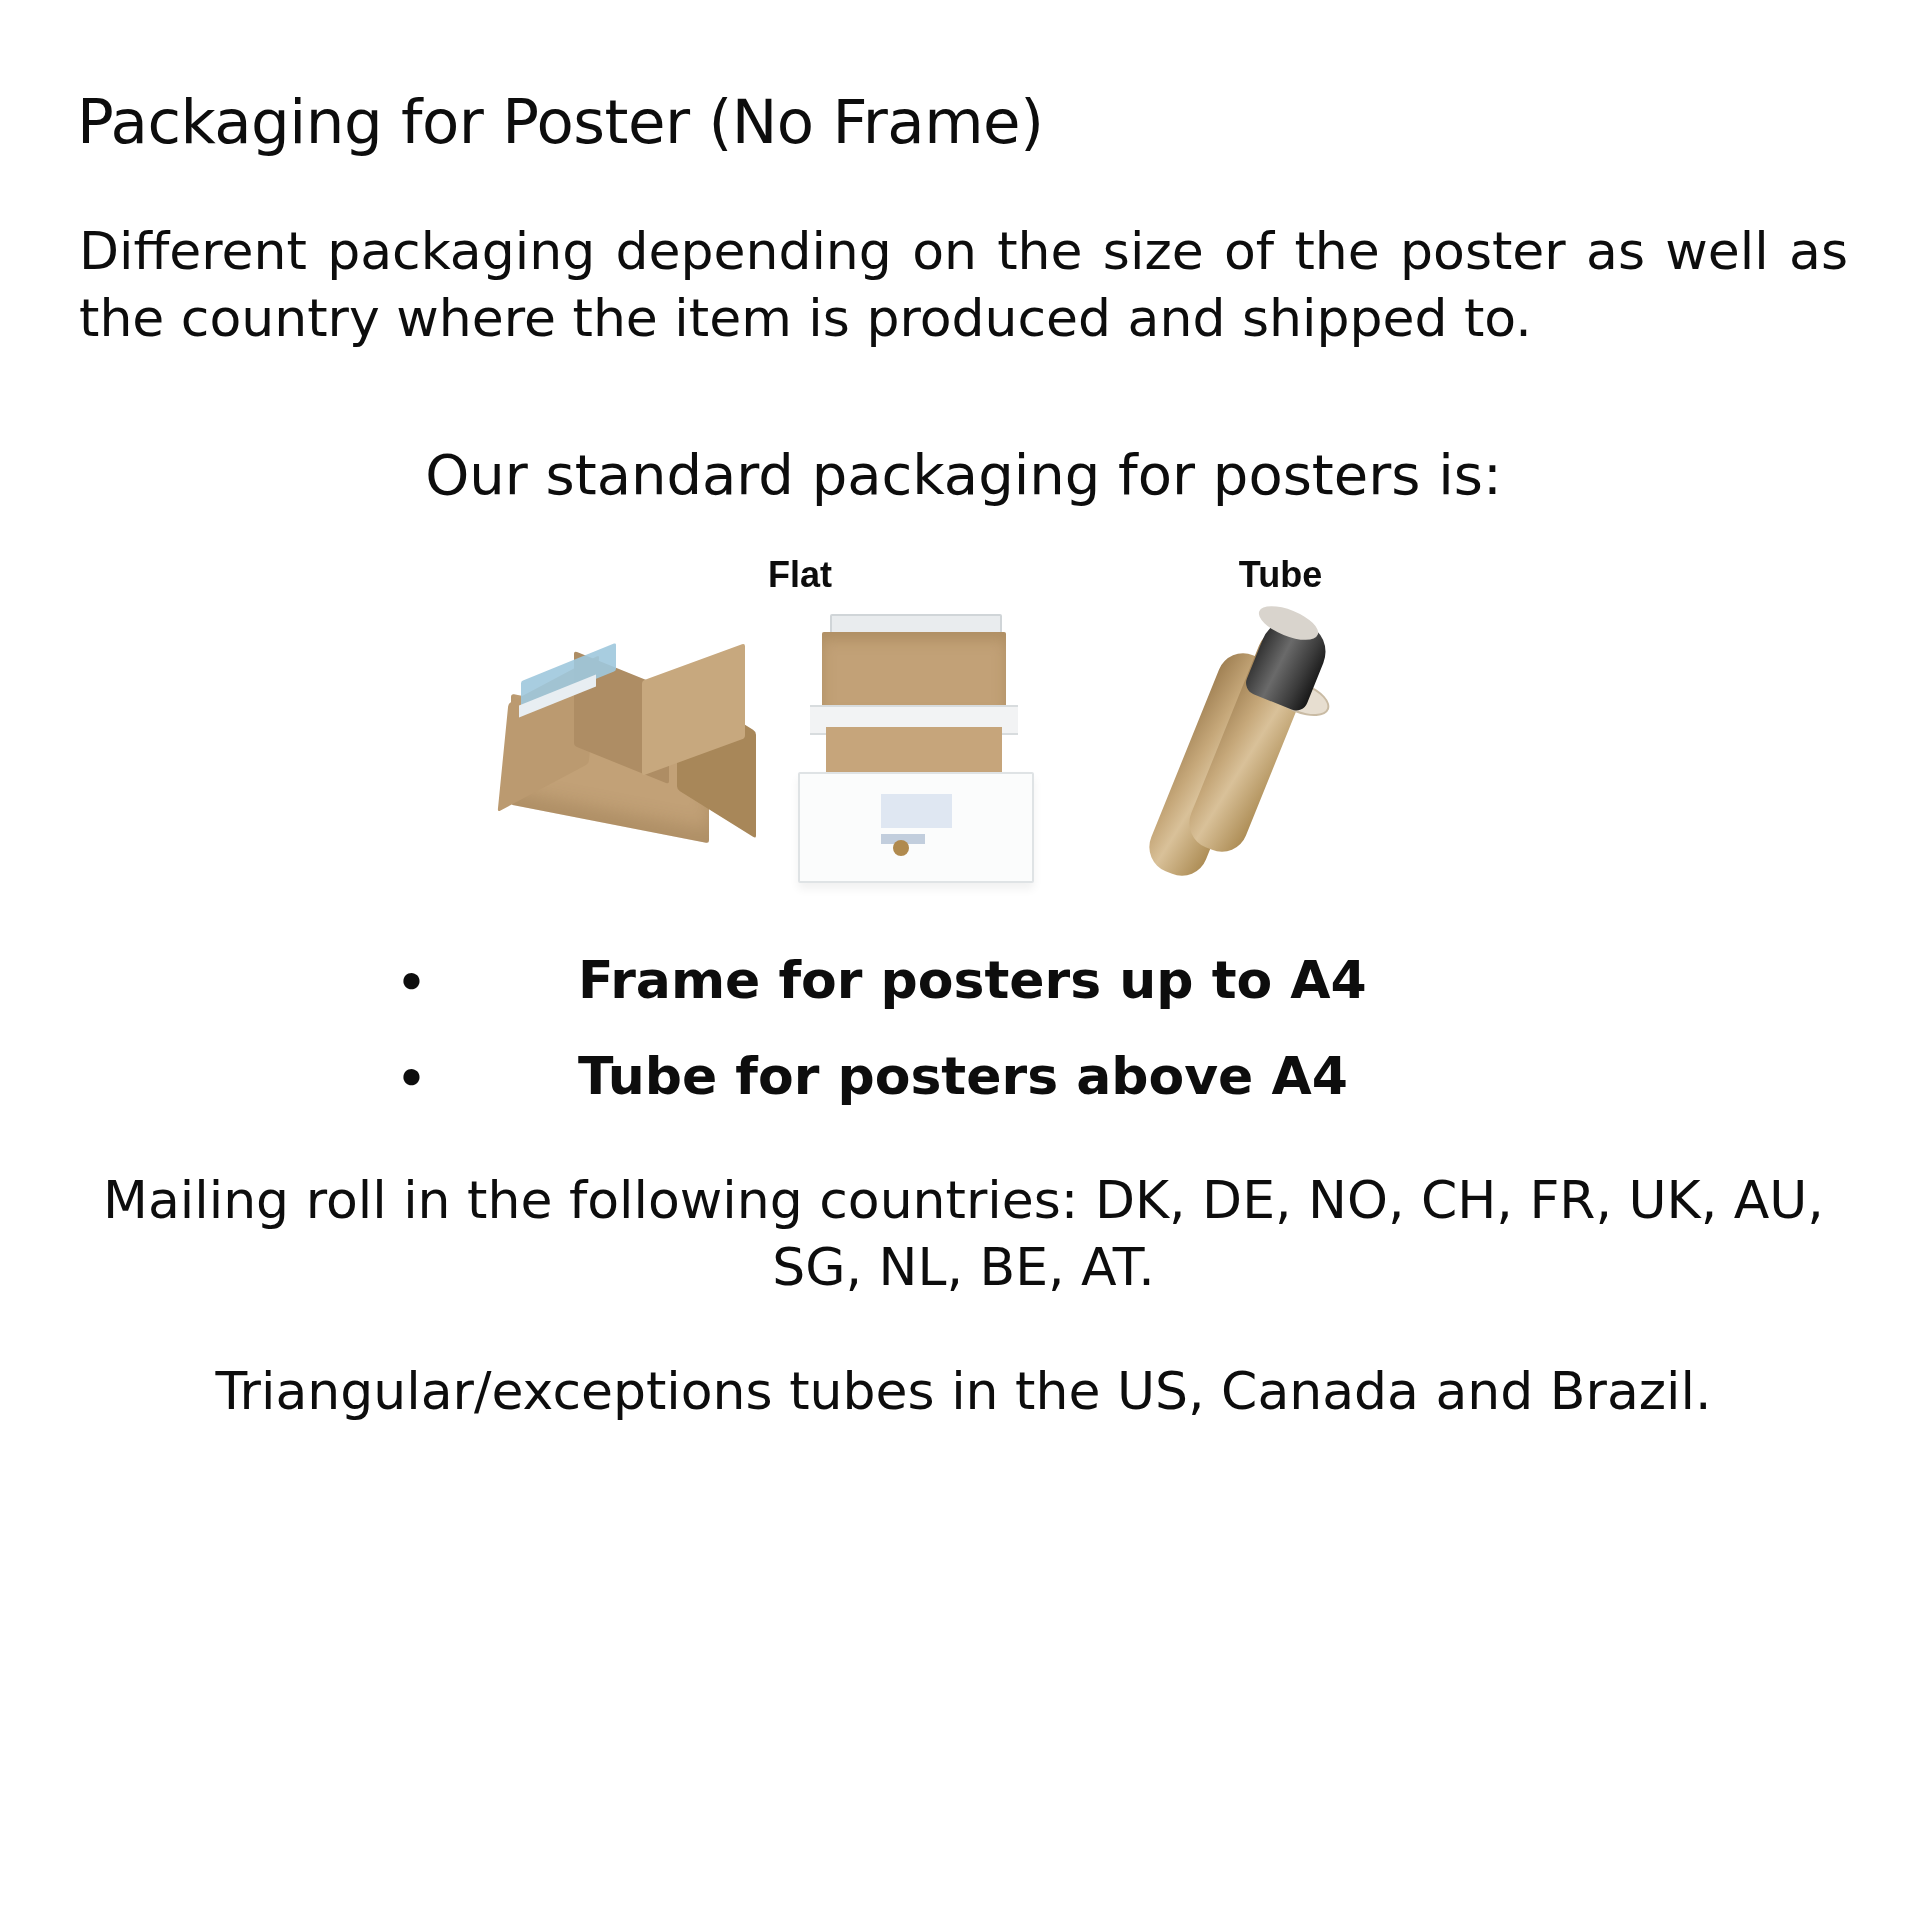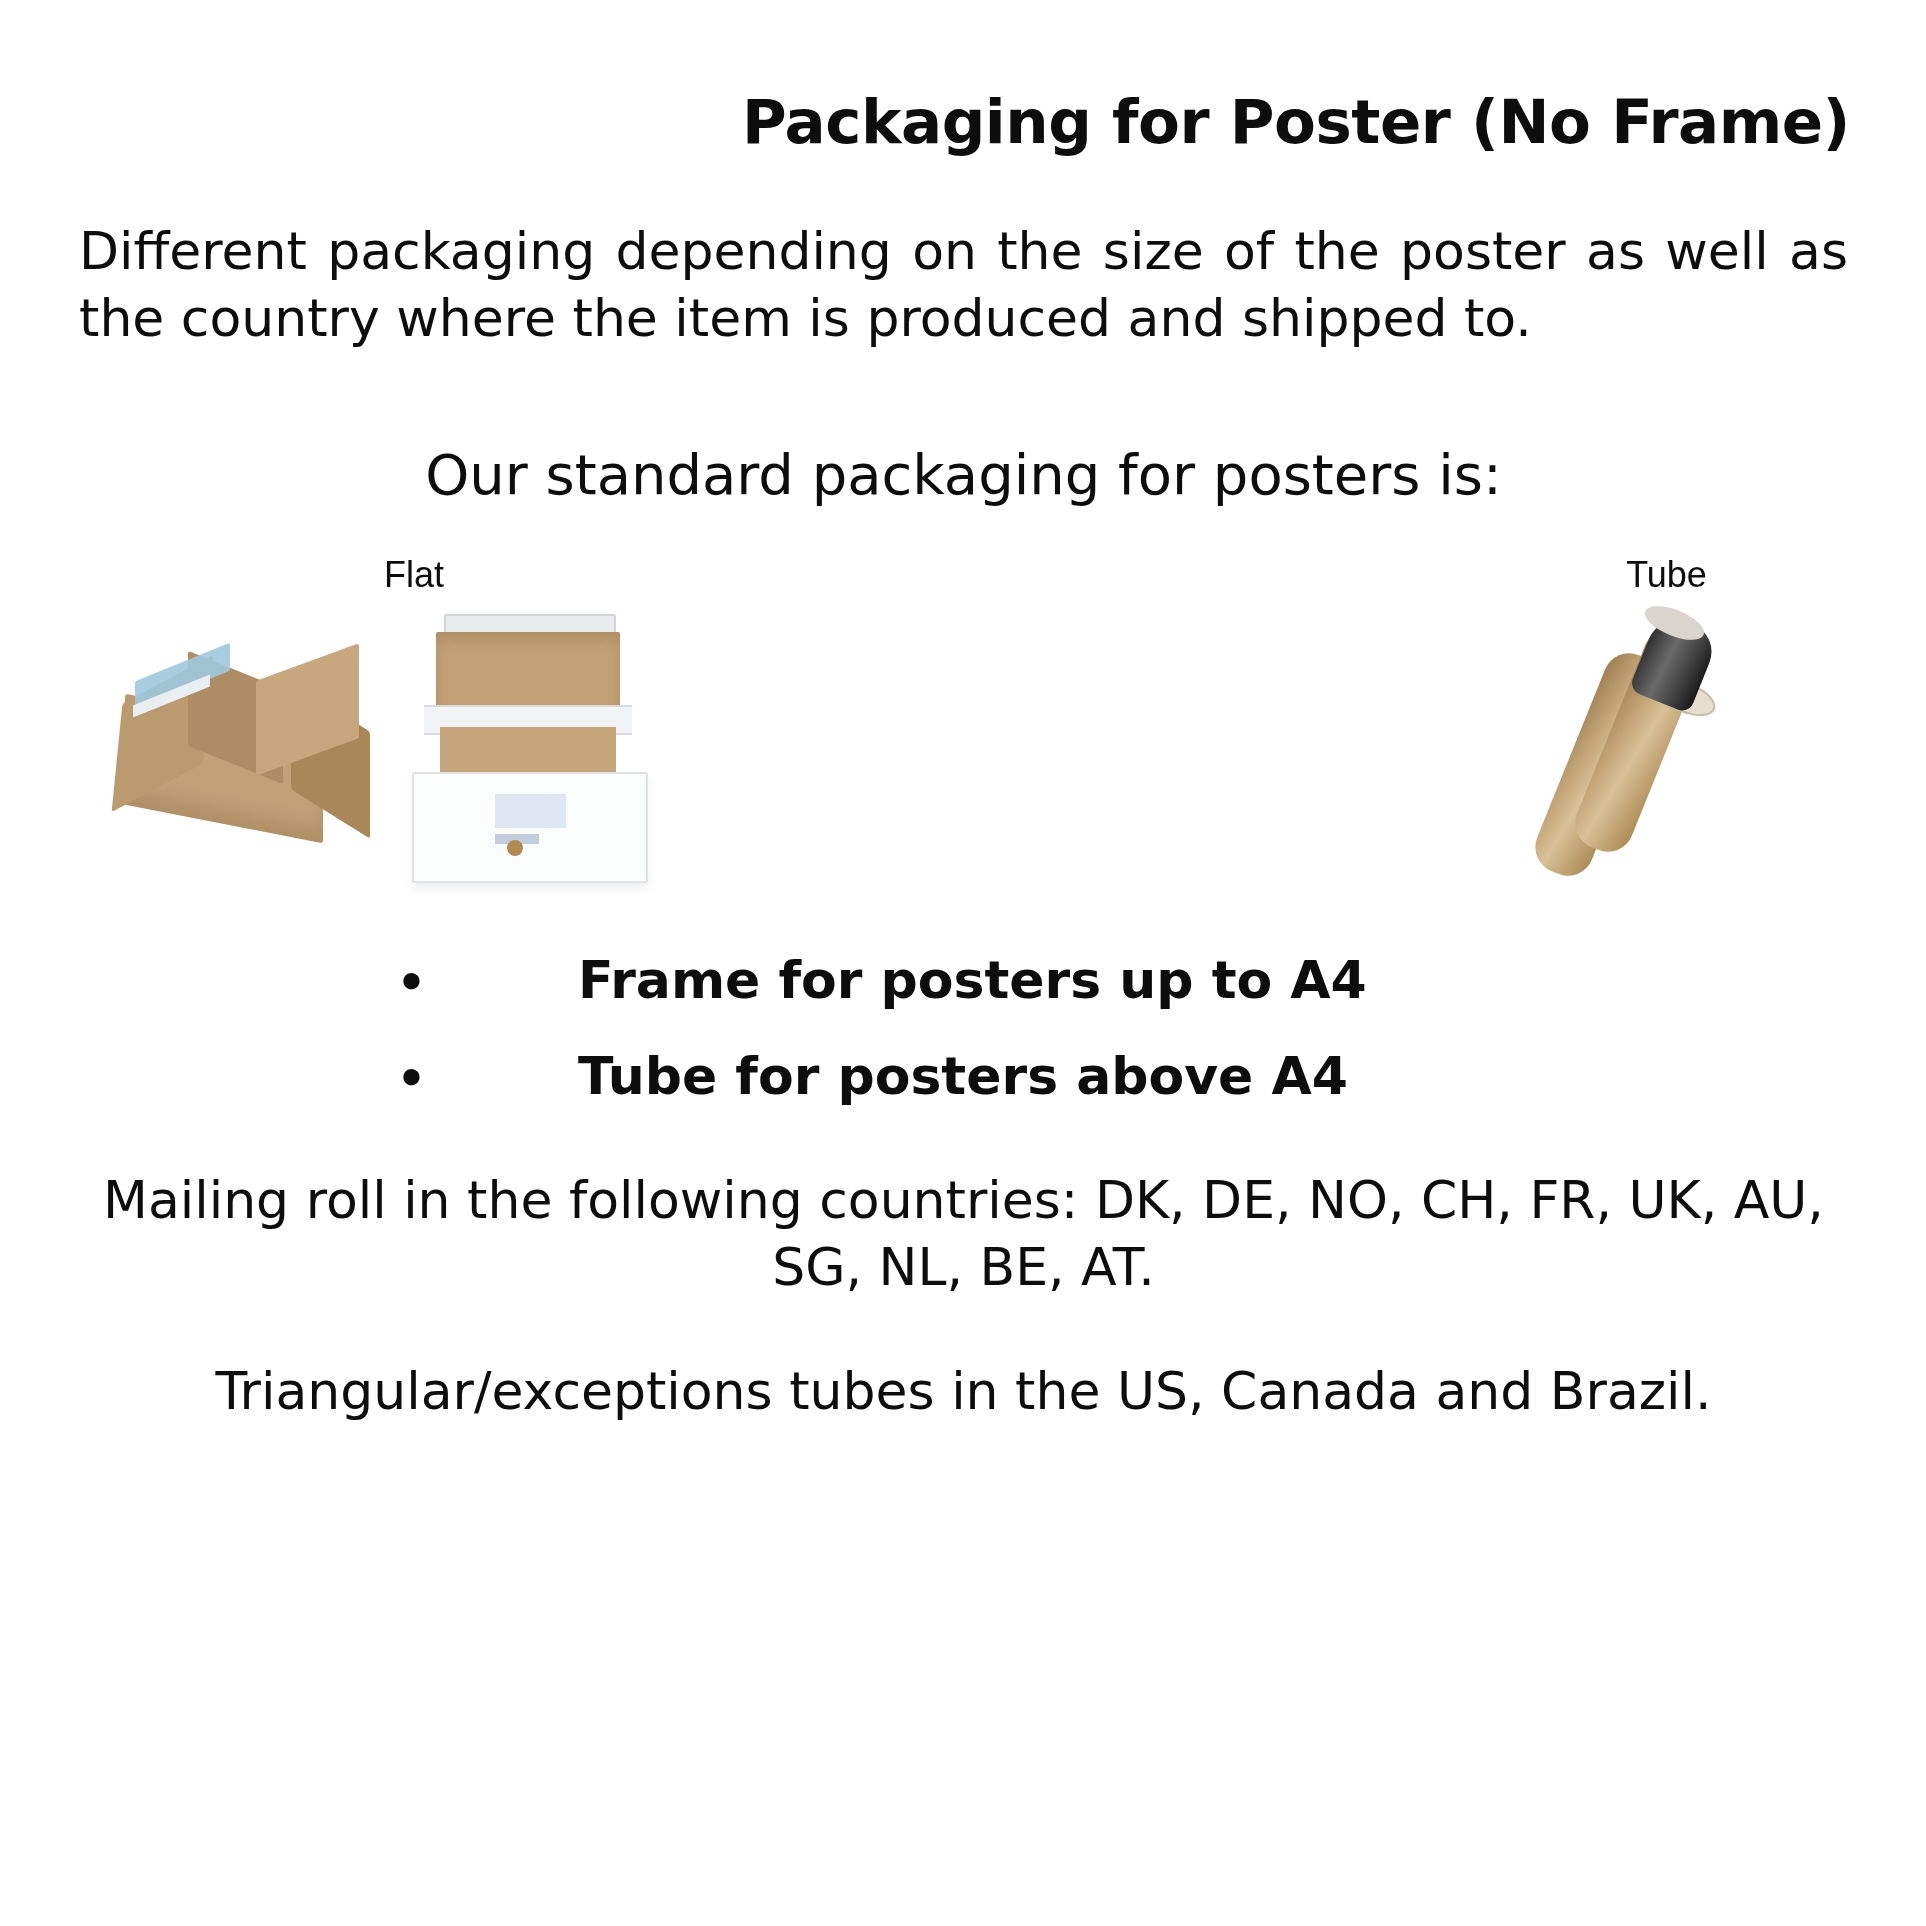--- a/index.html
+++ b/index.html
@@ -15,22 +15,22 @@
     overflow: hidden;
   }
   .page {
     width: 1927px;
     height: 1927px;
     box-sizing: border-box;
     padding: 69px 77px 0 77px;
     position: relative;
   }
   .title {
-    text-align: right;
-    font-weight: bold;
+    text-align: left;
+    font-weight: normal;
     font-size: 61px;
     letter-spacing: -0.5px;
     margin: 18px 0 0 0;
     line-height: 1.15;
   }
   .intro {
     font-size: 52px;
     line-height: 1.28;
     text-align: justify;
     text-justify: inter-word;
@@ -38,24 +38,25 @@
     padding: 0 2px;
   }
   .standard-line {
     font-size: 56px;
     text-align: center;
     margin: 91px 0 0 0;
   }
   .packaging-row {
     display: flex;
     align-items: flex-end;
-    justify-content: space-between;
+    justify-content: center;
     margin: 59px 0 0 0;
     padding: 0 20px 0 20px;
     height: 327px;
+    font-weight: bold;
   }
   .pack-col {
     display: flex;
     flex-direction: column;
     align-items: center;
     position: relative;
   }
   .pack-label {
     font-size: 36px;
     color: #0d0d0d;

